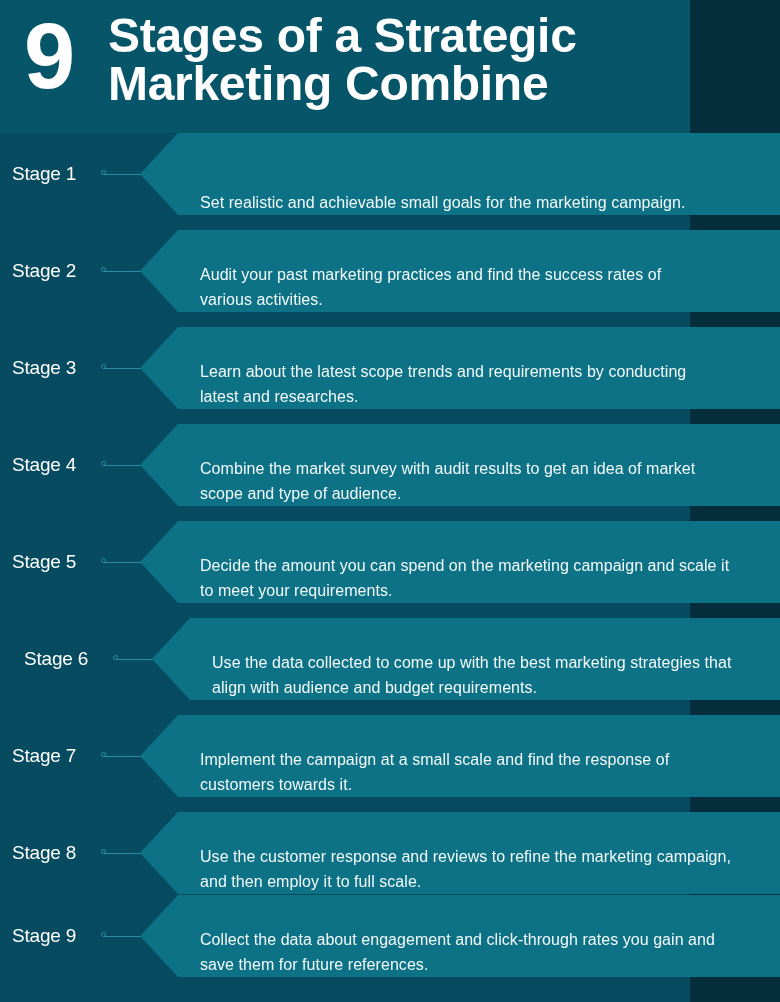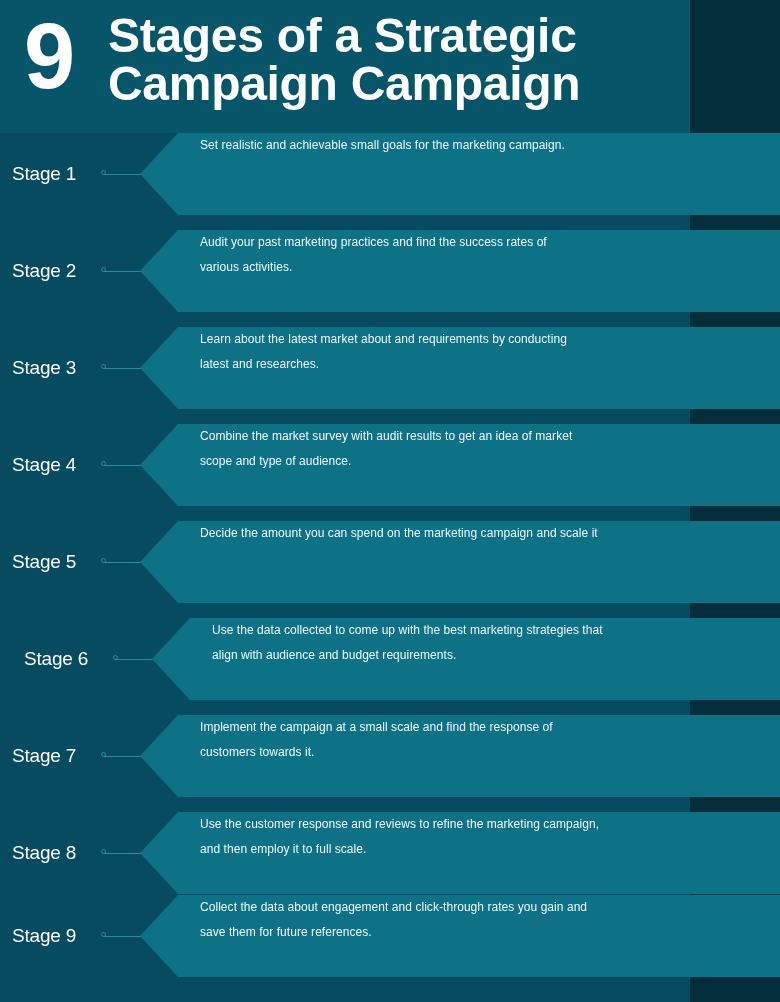--- a/index.html
+++ b/index.html
@@ -85,23 +85,23 @@
     border-right: 38px solid #0e7286;
   }
   .row-text {
     position: absolute;
     left: 200px;
     top: 0;
     width: 545px;
     height: 82px;
     display: flex;
     flex-direction: column;
-    justify-content: flex-start;
+    justify-content: flex-end;
     color: #f2fafc;
-    font-size: 12px;
+    font-size: 16px;
     line-height: 25px;
     letter-spacing: 0.05px;
   }
   .row-text .line {
     white-space: nowrap;
   }
   .stage-label {
     position: absolute;
     left: 12px;
     top: 0;
@@ -138,21 +138,21 @@
 
 <div id="infographic">
 
   <div class="edge-stripe"></div>
 
   <div class="header">
     <div class="header-inner">
       <div class="big-number">9</div>
       <div class="header-title">
         <div>Stages of a Strategic</div>
-        <div>Campaign Campaign</div>
+        <div>Marketing Combine</div>
       </div>
     </div>
   </div>
 
   <div id="rows-container">
       <div class="row" style="top: 133px;">
         <div class="stage-label">Stage 1</div>
         <div class="connector-dot"></div>
         <div class="connector"></div>
         <div class="row-notch"></div>
@@ -172,21 +172,21 @@
           <div class="line">various activities.</div>
         </div>
       </div>
       <div class="row" style="top: 327px; border-radius: 14px;">
         <div class="stage-label">Stage 3</div>
         <div class="connector-dot"></div>
         <div class="connector"></div>
         <div class="row-notch"></div>
         <div class="row-bar"></div>
         <div class="row-text">
-          <div class="line">Learn about the latest market about and requirements by conducting</div>
+          <div class="line">Learn about the latest scope trends and requirements by conducting</div>
           <div class="line">latest and researches.</div>
         </div>
       </div>
       <div class="row" style="top: 424px;">
         <div class="stage-label">Stage 4</div>
         <div class="connector-dot"></div>
         <div class="connector"></div>
         <div class="row-notch"></div>
         <div class="row-bar"></div>
         <div class="row-text">
@@ -195,20 +195,21 @@
         </div>
       </div>
       <div class="row" style="top: 521px;">
         <div class="stage-label">Stage 5</div>
         <div class="connector-dot"></div>
         <div class="connector"></div>
         <div class="row-notch"></div>
         <div class="row-bar"></div>
         <div class="row-text">
           <div class="line">Decide the amount you can spend on the marketing campaign and scale it</div>
+          <div class="line">to meet your requirements.</div>
         </div>
       </div>
       <div class="row" style="top: 618px; margin-left: 12px;">
         <div class="stage-label">Stage 6</div>
         <div class="connector-dot"></div>
         <div class="connector"></div>
         <div class="row-notch"></div>
         <div class="row-bar"></div>
         <div class="row-text">
           <div class="line">Use the data collected to come up with the best marketing strategies that</div>

